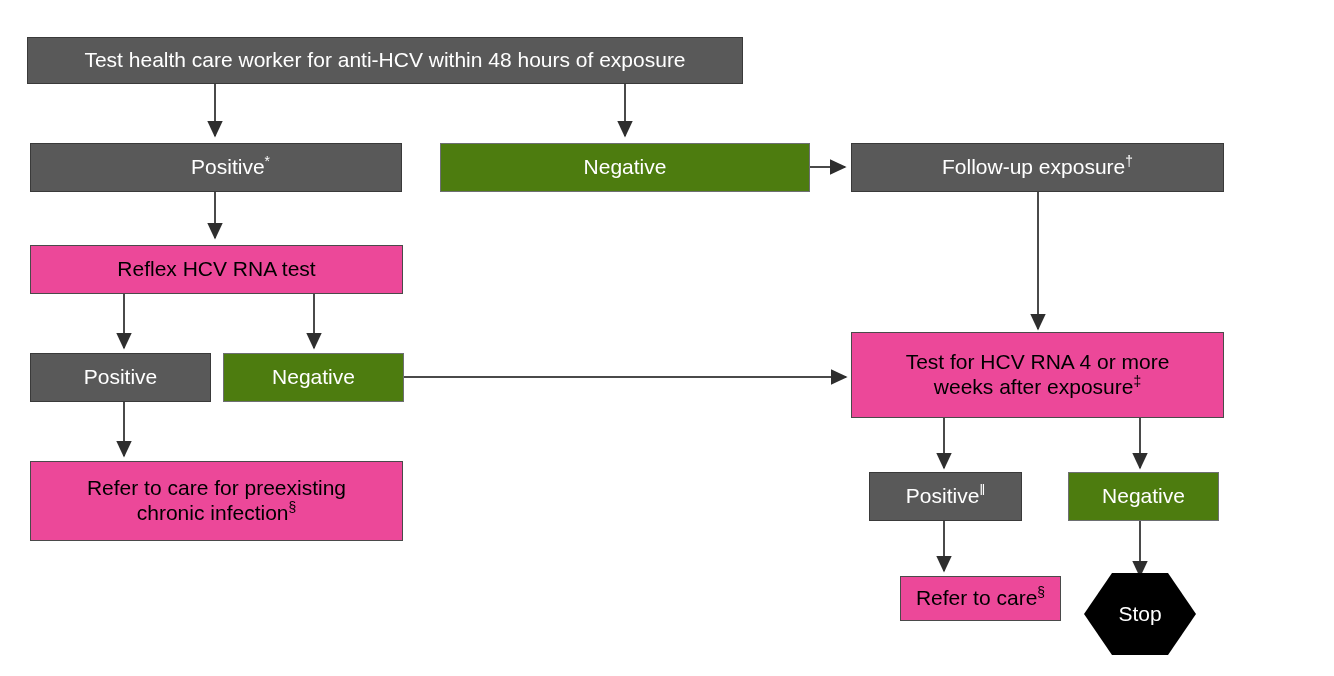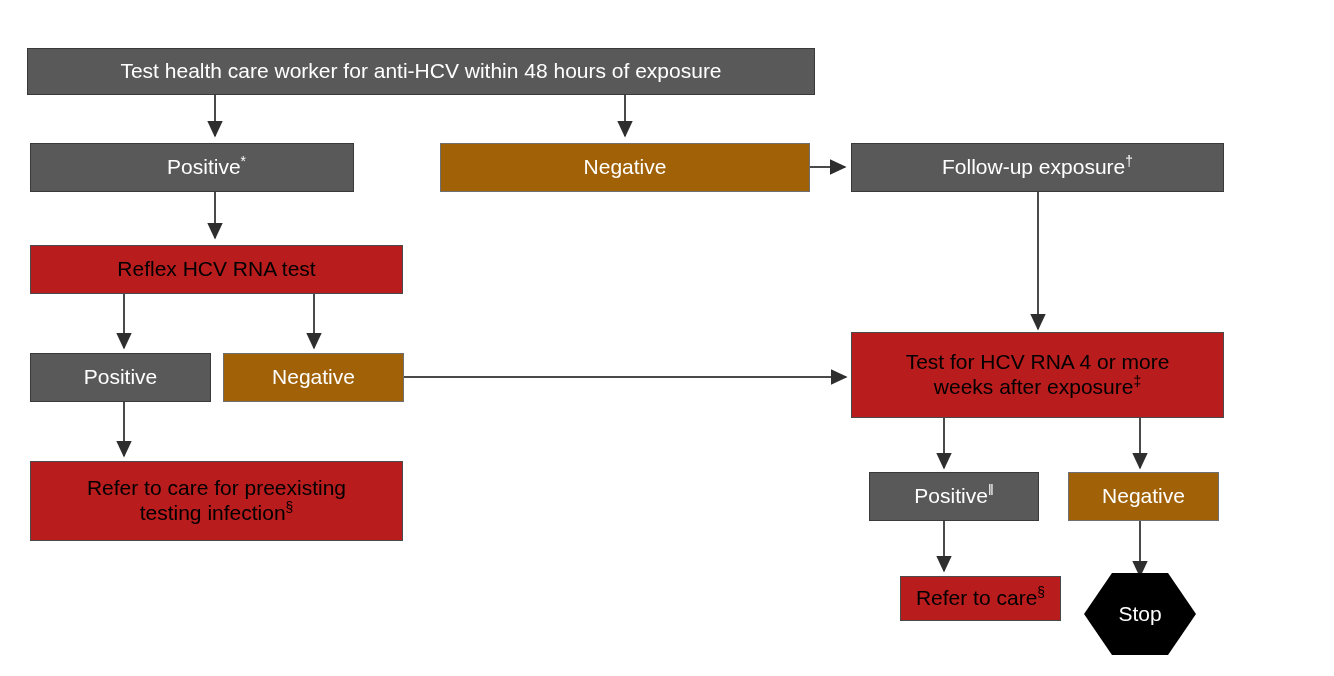--- a/index.html
+++ b/index.html
@@ -43,27 +43,27 @@
     display: block;
     padding: 0 6px;
     white-space: pre-line;
   }
   .fill-dark {
     background: #595959;
     color: #ffffff;
     border-color: #3a3a3a;
   }
   .fill-mid {
-    background: #a16207;
+    background: #4d7c0f;
     color: #ffffff;
     border-color: #6d6f72;
     text-align: center;
   }
   .fill-light {
-    background: #b91c1c;
+    background: #ec4899;
     color: #000000;
     border-color: #4a4a4a;
   }
   .fs-21 { font-size: 21px; }
   sup {
     font-size: 0.66em;
     vertical-align: super;
     line-height: 0;
   }
   
@@ -124,25 +124,25 @@
 
     <line x1="944" y1="418" x2="944" y2="468" stroke="#4a4a4a" stroke-width="2" marker-end="url(#arrowhead)"></line>
 
     <line x1="1140" y1="418" x2="1140" y2="468" stroke="#4a4a4a" stroke-width="2" marker-end="url(#arrowhead)"></line>
 
     <line x1="944" y1="521" x2="944" y2="571" stroke="#4a4a4a" stroke-width="2" marker-end="url(#arrowhead)"></line>
 
     <line x1="1140" y1="521" x2="1140" y2="576" stroke="#4a4a4a" stroke-width="2" marker-end="url(#arrowhead)"></line>
   </svg>
 
-  <div class="node fill-dark fs-21" style="left:27px; top:48px; width:788px; height:47px;">
+  <div class="node fill-dark fs-21" style="left:27px; top:37px; width:716px; height:47px;">
     <span class="txt">Test health care worker for anti-HCV within 48 hours of exposure</span>
   </div>
 
-  <div class="node fill-dark fs-21" style="left:30px; top:143px; width:324px; height:49px;padding-left:29px;">
+  <div class="node fill-dark fs-21" style="left:30px; top:143px; width:372px; height:49px;padding-left:29px;">
     <span class="txt"><span>Positive</span><sup>*</sup></span>
   </div>
 
   <div class="node fill-mid fs-21" style="left:440px; top:143px; width:370px; height:49px;">
     <span class="txt">Negative</span>
   </div>
 
   <div class="node fill-dark fs-21" style="left:851px; top:143px; width:373px; height:49px;">
     <span class="txt"><span>Follow-up exposure</span><sup>†</sup></span>
   </div>
@@ -159,24 +159,24 @@
     <span class="txt">Negative</span>
   </div>
 
   <div class="node fill-light fs-21" style="left:851px; top:332px; width:373px; height:86px;">
     <span class="txt"><span>Test for HCV RNA 4 or more
 weeks after exposure</span><sup>‡</sup></span>
   </div>
 
   <div class="node fill-light fs-21" style="left:30px; top:461px; width:373px; height:80px;">
     <span class="txt"><span>Refer to care for preexisting
-testing infection</span><sup>§</sup></span>
+chronic infection</span><sup>§</sup></span>
   </div>
 
-  <div class="node fill-dark fs-21" style="left:869px; top:472px; width:170px; height:49px;">
+  <div class="node fill-dark fs-21" style="left:869px; top:472px; width:153px; height:49px;">
     <span class="txt"><span>Positive</span><sup>‖</sup></span>
   </div>
 
   <div class="node fill-mid fs-21" style="left:1068px; top:472px; width:151px; height:49px;">
     <span class="txt">Negative</span>
   </div>
 
   <div class="node fill-light fs-21" style="left:900px; top:576px; width:161px; height:45px;">
     <span class="txt"><span>Refer to care</span><sup>§</sup></span>
   </div>

